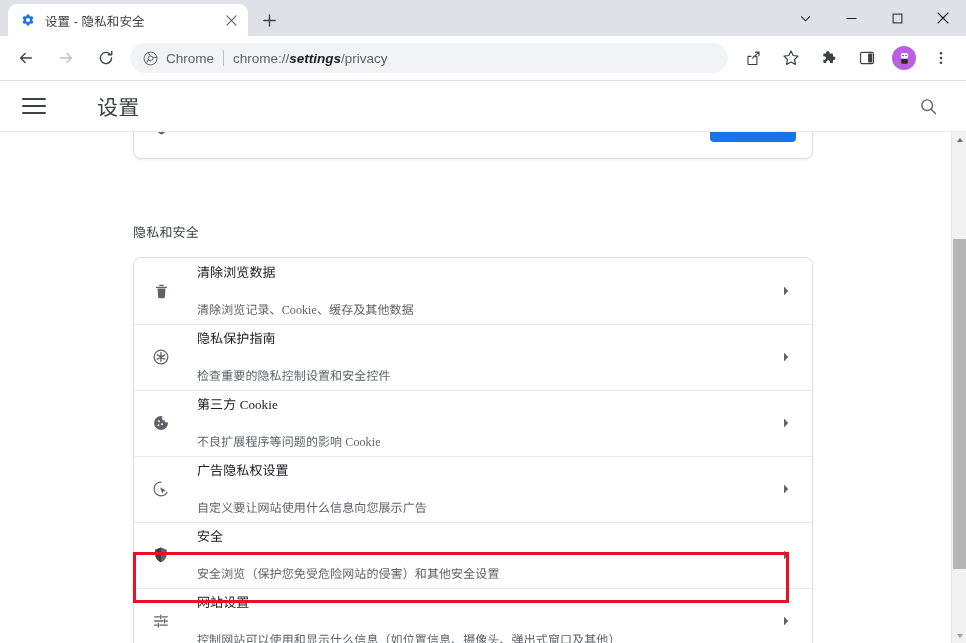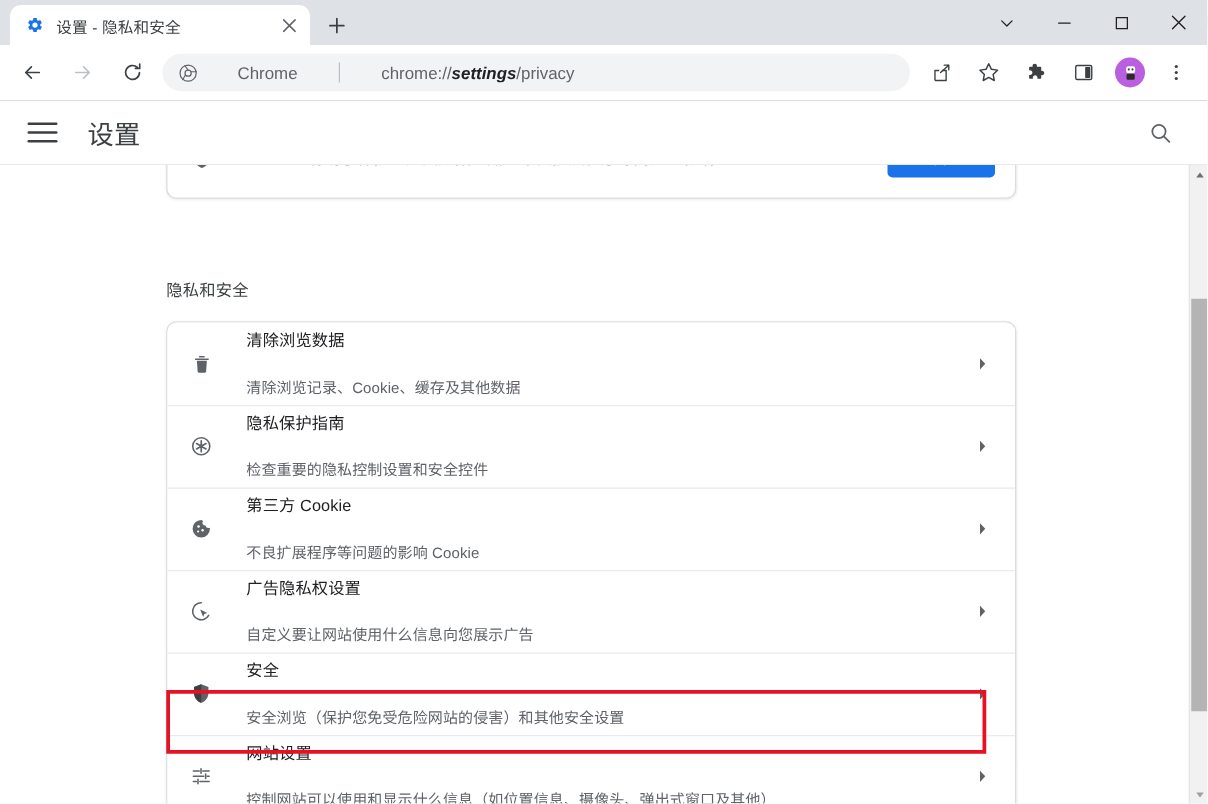--- a/index.html
+++ b/index.html
@@ -123,21 +123,20 @@
     flex: 1 1 auto;
     height: 30px;
     background: #f1f3f4;
     border-radius: 16px;
     display: flex;
     align-items: center;
     margin: 0 6px 0 4px;
     padding: 0 12px 0 12px;
     box-sizing: border-box;
     min-width: 0;
-    gap: 24px;
   }
   .omni-chrome-icon {
     width: 16px;
     height: 16px;
     flex: 0 0 16px;
     display: flex;
     align-items: center;
     justify-content: center;
   }
   .omni-scheme {
@@ -198,20 +197,21 @@
   .settings-header {
     height: 50px;
     display: flex;
     align-items: center;
     background: #ffffff;
     flex: 0 0 50px;
     position: relative;
     z-index: 4;
     padding-left: 22px;
     box-sizing: border-box;
+    gap: 27px;
   }
   .hamburger {
     width: 24px;
     height: 24px;
     display: flex;
     flex-direction: column;
     justify-content: center;
     gap: 5px;
     flex: 0 0 24px;
   }
@@ -315,20 +315,21 @@
   }
   .row {
     display: flex;
     align-items: center;
     padding: 0 16px 0 17px;
     height: 66px;
     box-sizing: border-box;
     position: relative;
     cursor: pointer;
     background: #ffffff;
+    font-family: Liberation Serif, serif;
   }
   .row + .row::before {
     content: "";
     position: absolute;
     left: 0;
     right: 0;
     top: 0;
     height: 1px;
     background: #e8eaed;
   }

